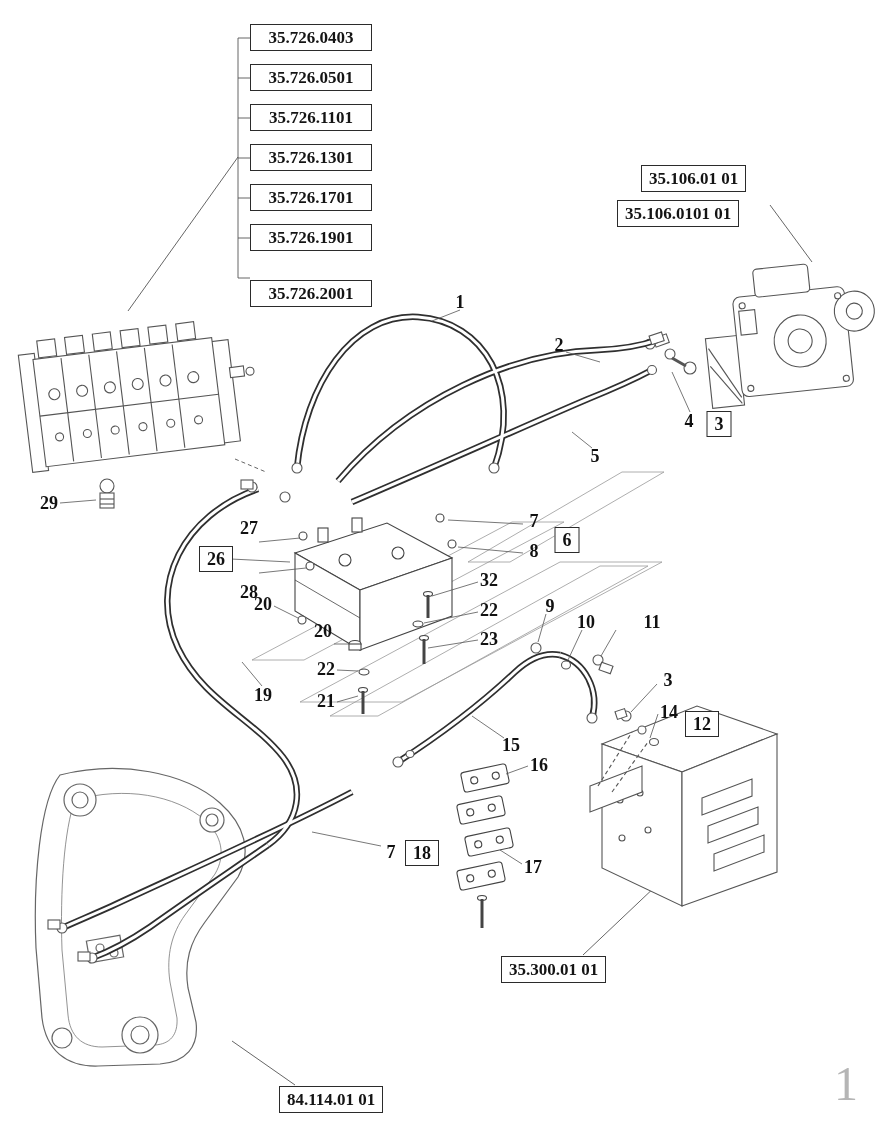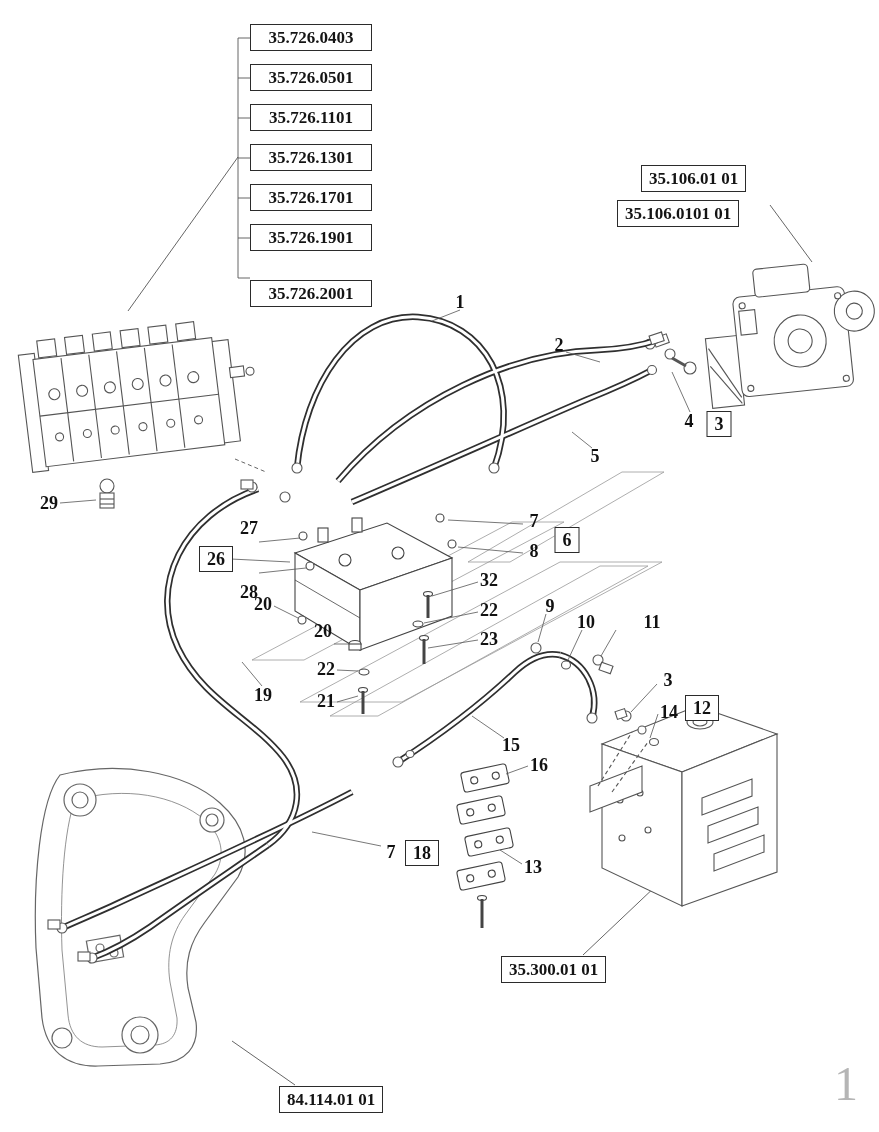--- a/index.html
+++ b/index.html
@@ -317,25 +317,25 @@
   <div class="co" style="left:323px;top:631px">20</div>
   <div class="co" style="left:326px;top:669px">22</div>
   <div class="co" style="left:326px;top:701px">21</div>
   <div class="co" style="left:489px;top:580px">32</div>
   <div class="co" style="left:489px;top:610px">22</div>
   <div class="co" style="left:489px;top:639px">23</div>
   <div class="co" style="left:550px;top:606px">9</div>
   <div class="co" style="left:586px;top:622px">10</div>
   <div class="co" style="left:652px;top:622px">11</div>
   <div class="co" style="left:668px;top:680px">3</div>
-  <div class="co box" style="left:702px;top:708px">12</div>
+  <div class="co box" style="left:702px;top:724px">12</div>
   <div class="co" style="left:669px;top:712px">14</div>
   <div class="co" style="left:511px;top:745px">15</div>
   <div class="co" style="left:539px;top:765px">16</div>
-  <div class="co" style="left:533px;top:867px">13</div>
+  <div class="co" style="left:533px;top:867px">17</div>
   <div class="co" style="left:263px;top:695px">19</div>
   <div class="co" style="left:391px;top:852px">7</div>
   <div class="co box" style="left:422px;top:853px">18</div>
   <div class="co" style="left:49px;top:503px">29</div>
 
   <div class="pageno">1</div>
 
 </div>
 
 </body></html>

